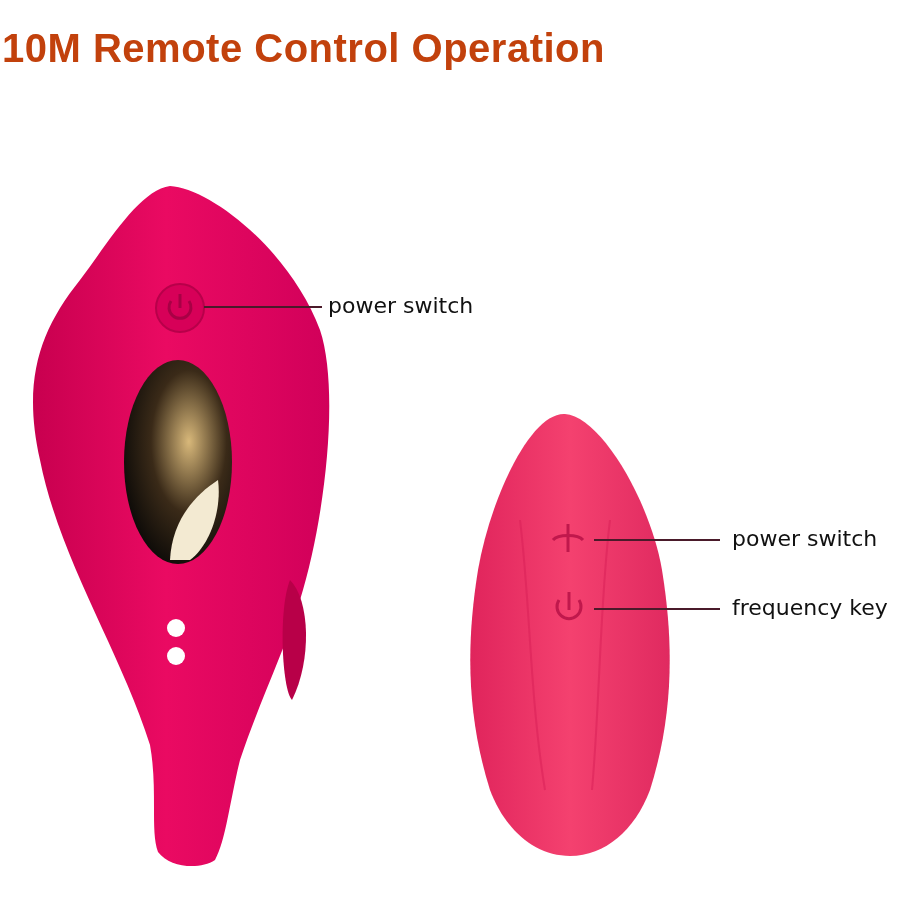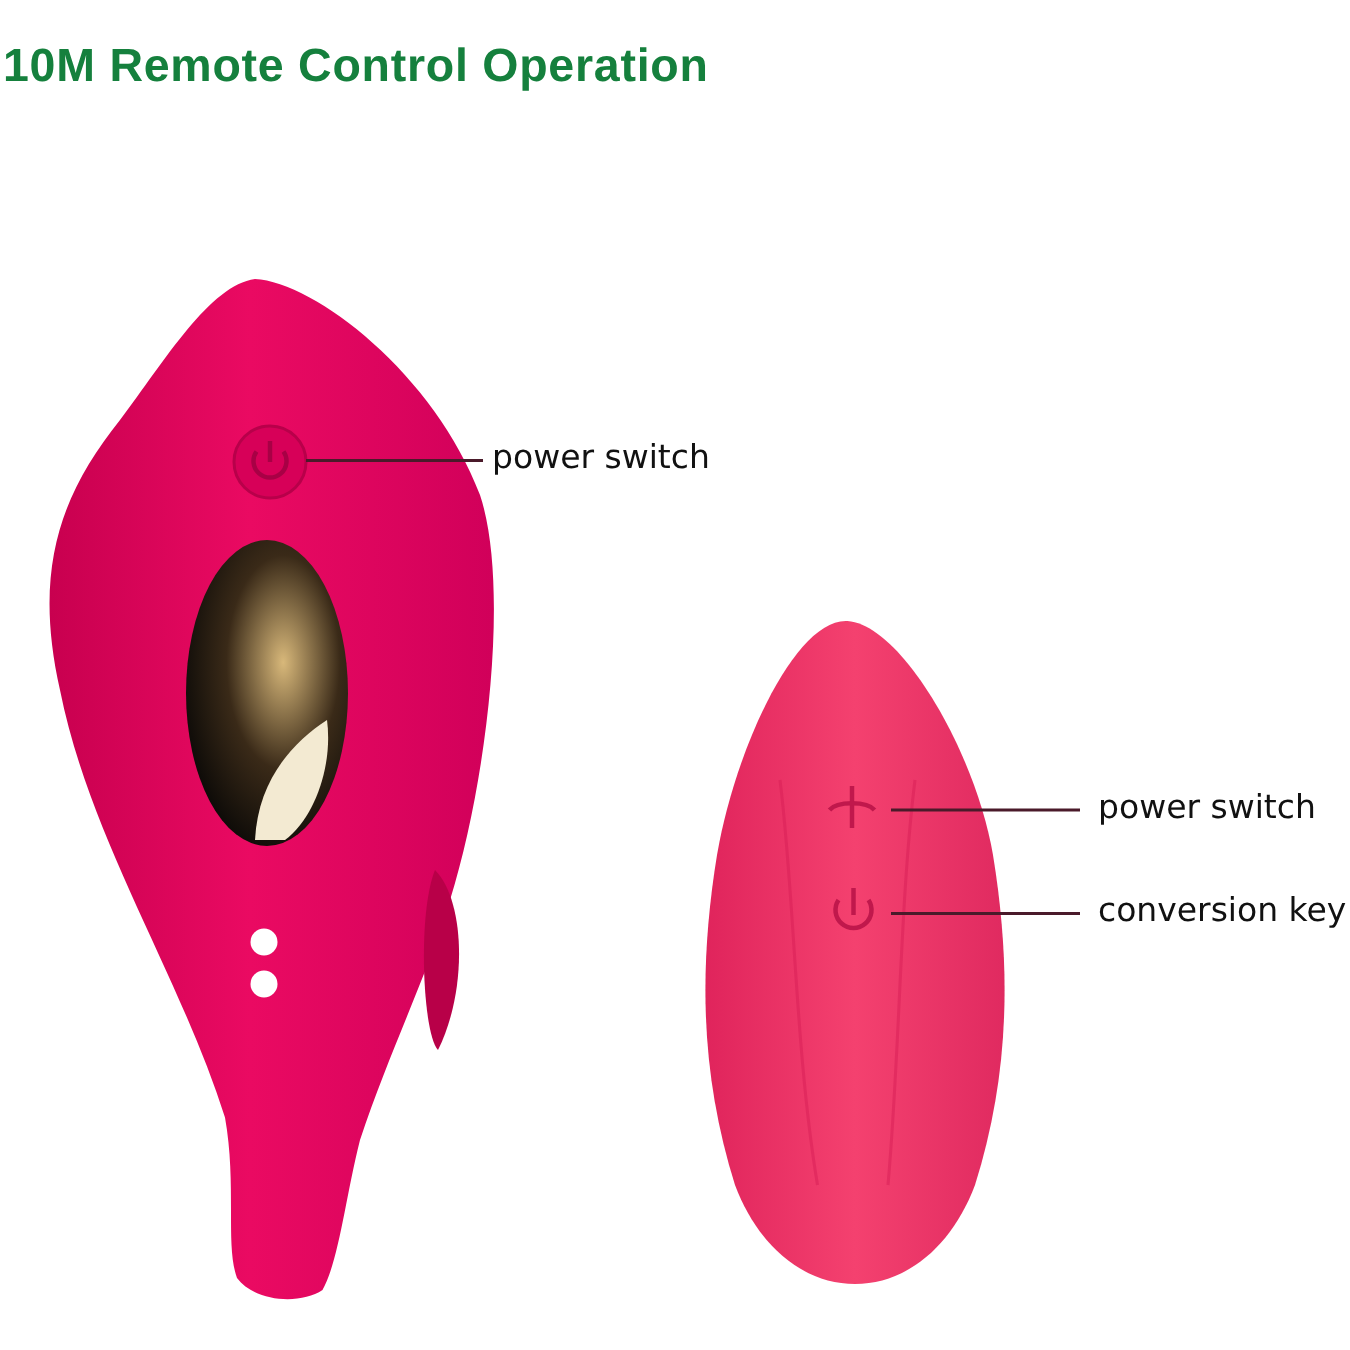--- a/index.html
+++ b/index.html
@@ -2,22 +2,22 @@
 <html><head>
 <meta charset="utf-8">
 <style>
   html, body { margin: 0; padding: 0; }
   body {
     width: 900px; height: 900px; background: #ffffff; position: relative; overflow: hidden;
     font-family: "Liberation Sans", sans-serif;
   }
   .title {
     position: absolute; left: 2px; top: 26px;
-    font-family: "Liberation Sans", sans-serif; font-weight: bold; font-size: 31px;
-    color: #15803d; letter-spacing: 0.5px; white-space: nowrap; text-align: center;
+    font-family: "Liberation Sans", sans-serif; font-weight: bold; font-size: 40px;
+    color: #c2410c; letter-spacing: 0.5px; white-space: nowrap; text-align: center;
   }
   .label {
     position: absolute; font-family: "DejaVu Sans", sans-serif; font-size: 22px;
     color: #111; line-height: 1.1; white-space: nowrap;
   }
   .leader { position: absolute; height: 2px; background: #4a1a2a; }
   svg.art { position: absolute; left: 0; top: 0; }
 </style>
 </head>
 <body>
@@ -85,14 +85,14 @@
 </svg>
 
 <div class="leader" style="left:204px; top:306px; width:118px;"></div>
 <div class="label" style="left:328px; top:294px;">power switch</div>
 
 <div class="leader" style="left:594px; top:539px; width:126px;"></div>
 <div class="label" style="left:732px; top:527px;">power switch</div>
 
 <div class="leader" style="left:594px; top:608px; width:126px;"></div>
 <div class="label" style="left:732px; top:596px;">
-  <div>conversion key</div>
+  <div>frequency key</div>
 </div>
 
 </body></html>

